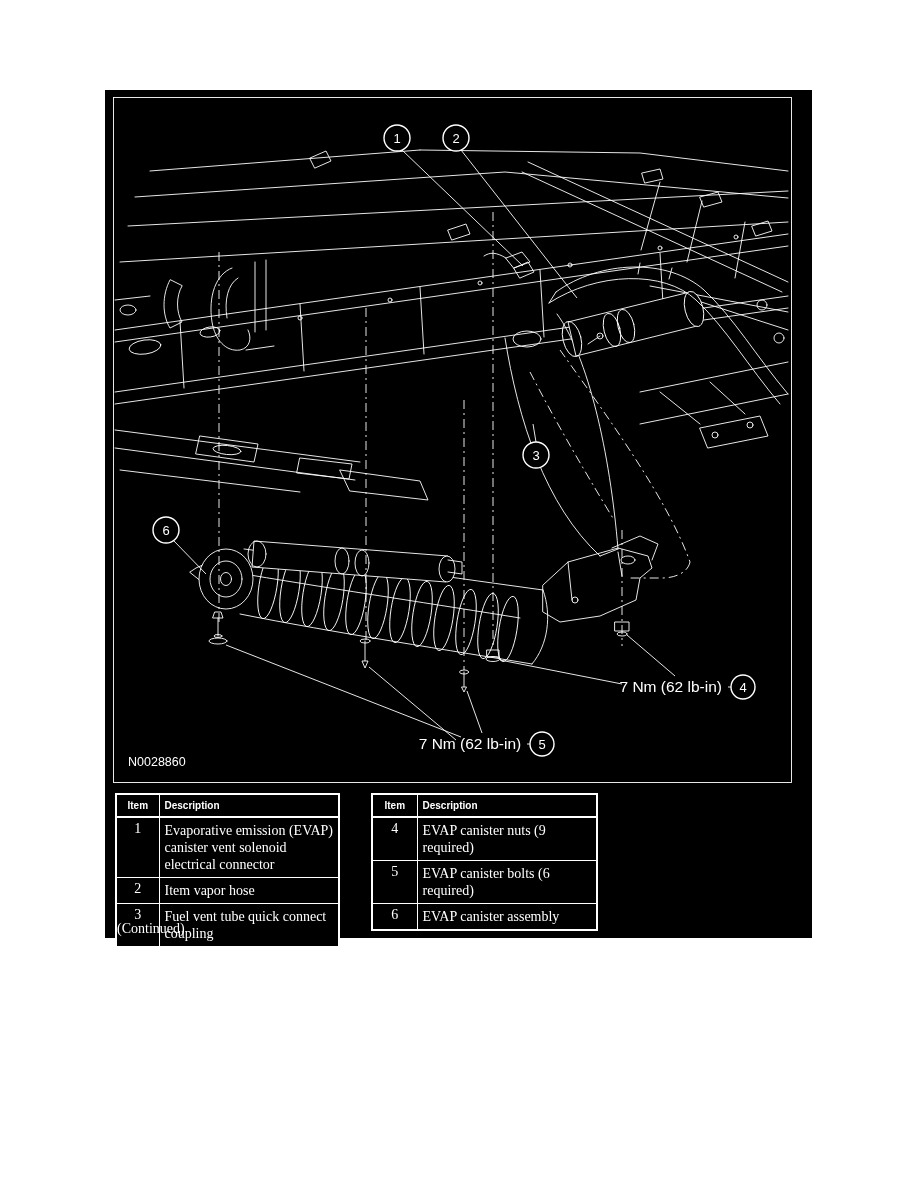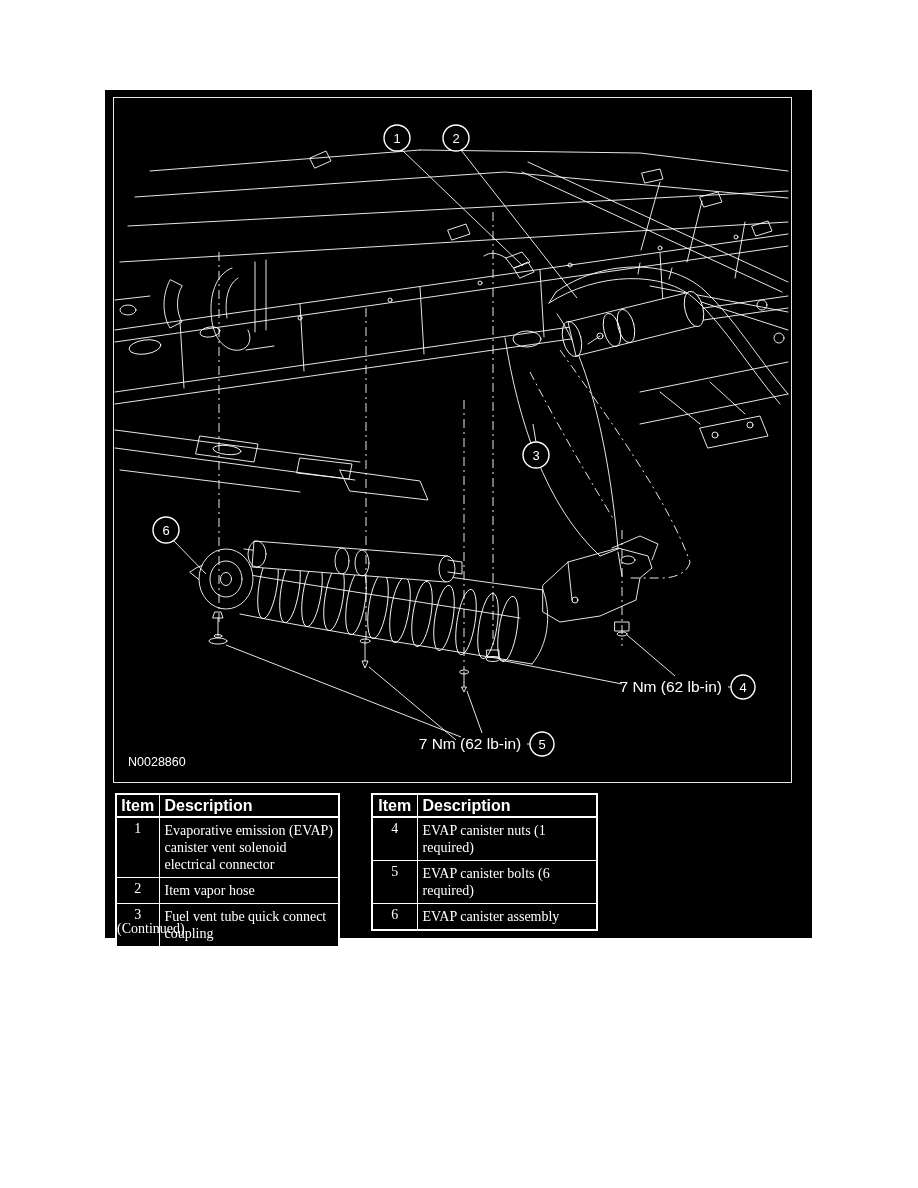--- a/index.html
+++ b/index.html
@@ -12,21 +12,21 @@
   .dd{stroke:#fff;fill:none;stroke-width:0.9;stroke-dasharray:9 4 2 4;}
   .lead{stroke:#fff;fill:none;stroke-width:0.9;}
   .co circle{stroke:#fff;fill:#000;stroke-width:1.4;}
   .co text{fill:#fff;font:13px "Liberation Sans",sans-serif;text-anchor:middle;}
   .lbl{fill:#fff;font:15.5px "Liberation Sans",sans-serif;}
   .fig-no{fill:#fff;font:12.5px "Liberation Sans",sans-serif;}
   
   .ptable{position:absolute;border-collapse:collapse;background:#000;color:#fff;
           font-family:"Liberation Serif",serif;font-size:14px;line-height:17px;
           border:2px solid #fff;table-layout:fixed;}
-  .ptable th{font-family:"Liberation Sans",sans-serif;font-weight:bold;font-size:16px;
+  .ptable th{font-family:"Liberation Sans",sans-serif;font-weight:bold;font-size:10px;
              text-align:left;padding:2px 5px;border:1px solid #fff;border-bottom:2px solid #fff;}
   .ptable th.itemh{text-align:center;padding:2px 2px;}
   .ptable td{border:1px solid #fff;padding:4px 5px;vertical-align:top;}
   .ptable td.item{text-align:center;padding:2px 2px;}
   .tbl-left{left:10px;top:703px;width:223px;}
   .tbl-left col.c1{width:43px;} .tbl-left col.c2{width:180px;}
   .tbl-right{left:266px;top:703px;width:225px;}
   .tbl-right col.c1{width:45px;} .tbl-right col.c2{width:180px;}
   .continued{position:absolute;left:12px;top:831px;color:#fff;
              font-family:"Liberation Serif",serif;font-size:14px;}
@@ -292,21 +292,21 @@
           <col class="c1">
           <col class="c2">
         </colgroup>
       <tbody>
           <tr>
         <th class="itemh">Item</th>
         <th>Description</th>
       </tr>
       <tr>
         <td class="item">4</td>
-        <td>EVAP canister nuts (1 required)</td>
+        <td>EVAP canister nuts (9 required)</td>
       </tr>
       <tr>
         <td class="item">5</td>
         <td>EVAP canister bolts (6 required)</td>
       </tr>
       <tr>
         <td class="item">6</td>
         <td>EVAP canister assembly</td>
       </tr>
     </tbody>

